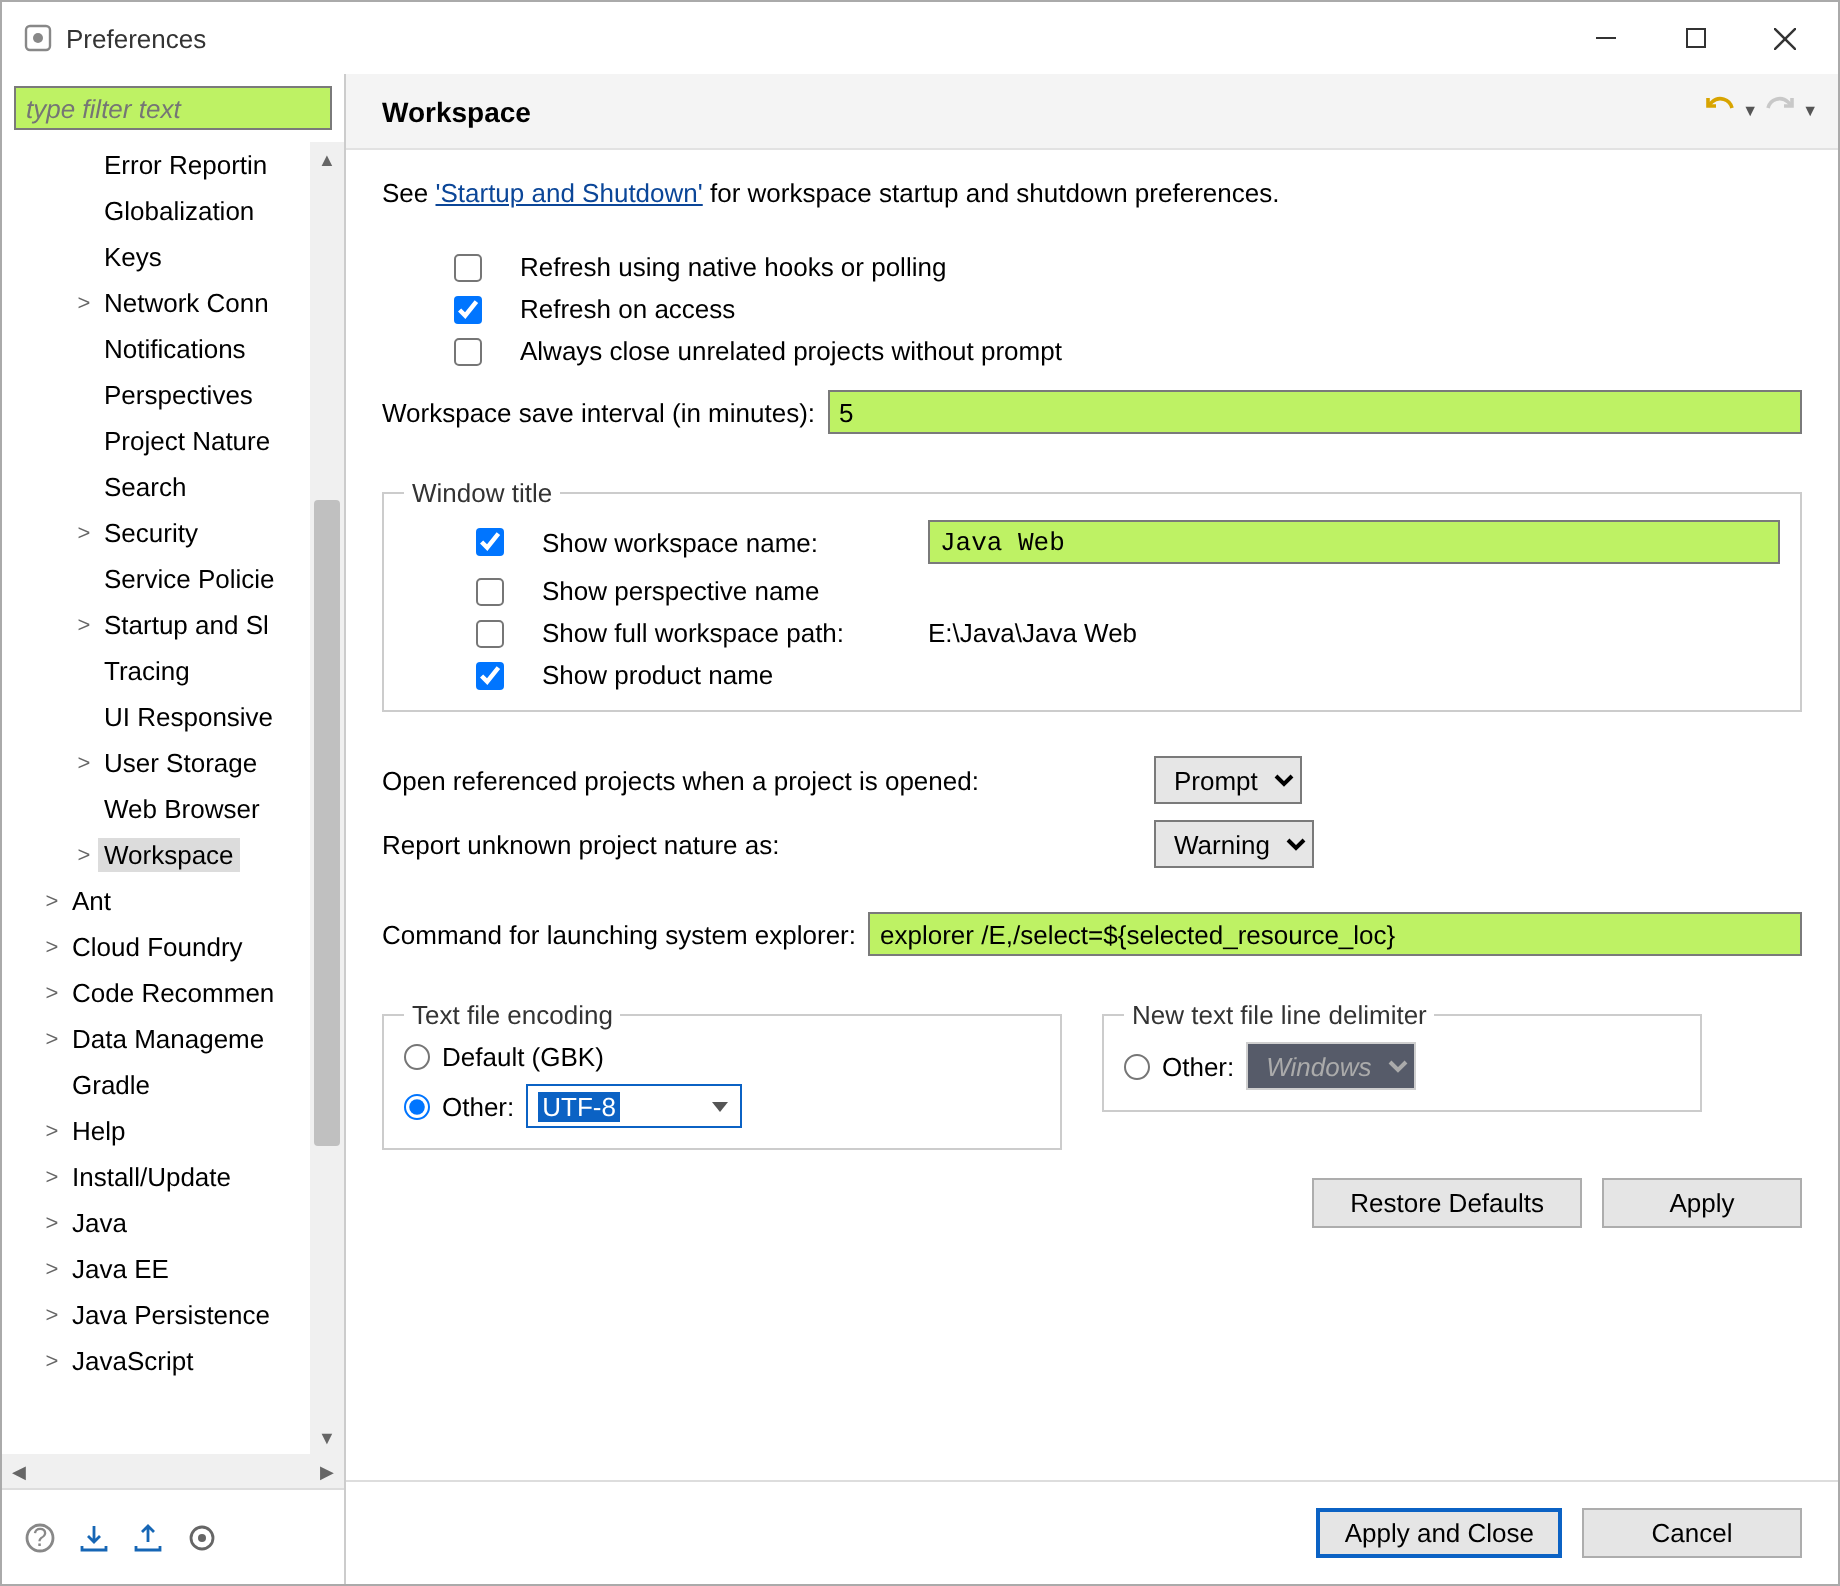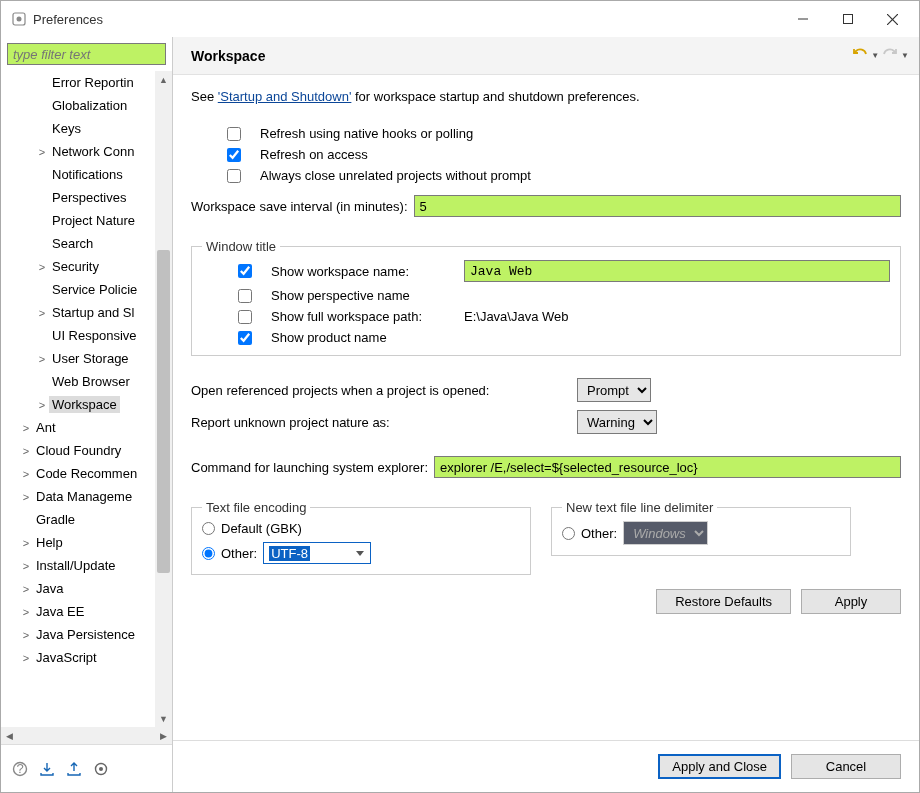--- a/index.html
+++ b/index.html
@@ -143,20 +143,24 @@
               <div class="tree-item indent-1">
                 <span class="tw"></span>
                 <span class="lbl">Service Policie</span>
               </div>
               <div class="tree-item indent-1">
                 <span class="tw">&gt;</span>
                 <span class="lbl">Startup and Sl</span>
               </div>
               <div class="tree-item indent-1">
                 <span class="tw"></span>
+                <span class="lbl">Tracing</span>
+              </div>
+              <div class="tree-item indent-1">
+                <span class="tw"></span>
                 <span class="lbl">UI Responsive</span>
               </div>
               <div class="tree-item indent-1">
                 <span class="tw">&gt;</span>
                 <span class="lbl">User Storage</span>
               </div>
               <div class="tree-item indent-1">
                 <span class="tw"></span>
                 <span class="lbl">Web Browser</span>
               </div>

